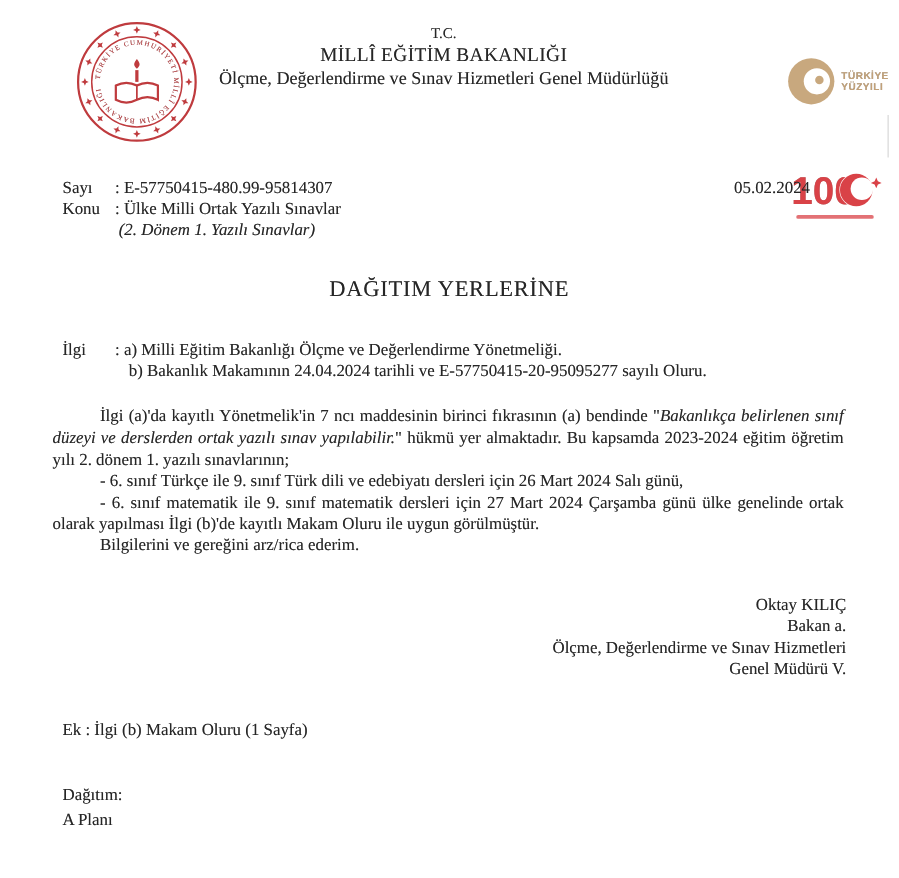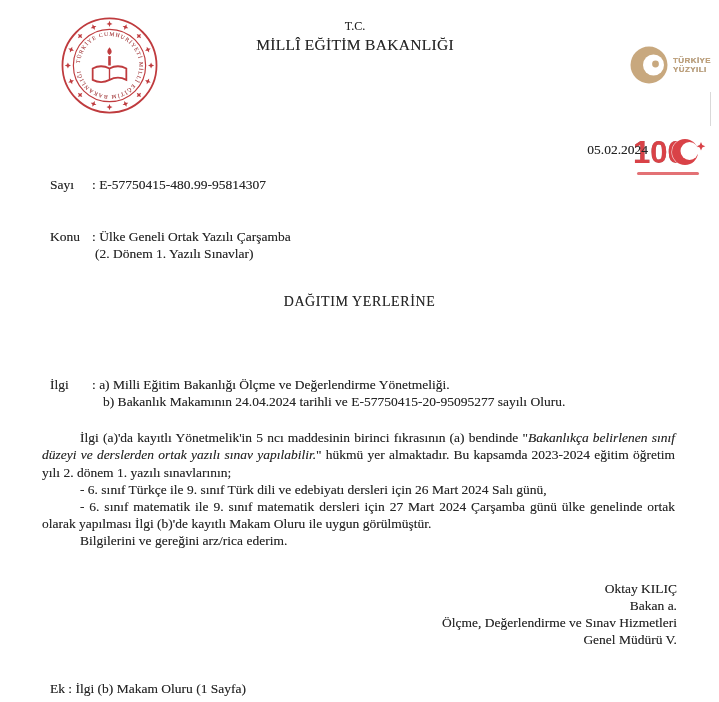--- a/index.html
+++ b/index.html
@@ -22,25 +22,25 @@
   .title-ministry{font-size:15.5px;line-height:19px;letter-spacing:0.3px;}
   .title-directorate{font-size:14.5px;line-height:18px;}
   .logos{position:absolute;right:8px;top:45px;display:flex;align-items:flex-end;gap:7px;flex-direction:column;}
   .yuzyil{display:flex;align-items:center;gap:4px;}
   .yuzyil-text{font-family:"Liberation Sans",sans-serif;font-weight:bold;font-size:8px;
     line-height:9px;color:#c2a178;letter-spacing:0.4px;}
   .logo-divider{width:1px;height:34px;background:#d9d9d9;}
   
   .meta{margin:21px 45px 0 50px;position:relative;}
   .meta-row{white-space:nowrap;}
-  .lbl{display:inline-block;width:42px;margin-top:35px;}
-  .cont{padding-left:45px;}
+  .lbl{display:inline-block;width:42px;}
+  .cont{padding-left:45px;font-style:italic;}
   .doc-date{position:absolute;top:0;right:26px;}
   
-  .heading{margin-top:30px;text-align:center;font-size:14px;letter-spacing:0.6px;}
+  .heading{margin-top:30px;text-align:center;font-size:18px;letter-spacing:0.6px;}
   
   .ilgi{margin:31px 45px 0 50px;}
   .ilgi-b{padding-left:53px;}
   
   .body-text{margin:19px 44px 0 42px;text-align:justify;}
   .body-text p{margin:0;text-indent:38px;}
   .closing{text-indent:38px;margin:0;}
   
   .signature{width:280px;margin:30px 42px 0 auto;text-align:right;}
   
@@ -87,20 +87,21 @@
         <path d="M50 31.5 c2.6 3.2 3.2 5.2 0 7.8 c-3.2 -2.6 -2.6 -4.6 0 -7.8 Z" fill="#bf3b3e"></path>
         <rect x="48.7" y="40.5" width="2.6" height="9.5" fill="#bf3b3e"></rect>
         <path d="M33 53 q8.5 -4.5 17 0 q8.5 -4.5 17 0 v11.5 q-8.5 -4.5 -17 0 q-8.5 4.5 -17 0 Z" fill="none" stroke="#bf3b3e" stroke-width="1.8"></path>
         <line x1="50" y1="53" x2="50" y2="64.5" stroke="#bf3b3e" stroke-width="1.4"></line>
       </g>
     </svg>
 
     <div class="title-block">
       <div class="title-tc">T.C.</div>
       <div class="title-ministry">MİLLÎ EĞİTİM BAKANLIĞI</div>
+      <div class="title-directorate">Ölçme, Değerlendirme ve Sınav Hizmetleri Genel Müdürlüğü</div>
     </div>
 
     <div class="logos">
       <div class="yuzyil">
         <svg width="40" height="40" viewBox="0 0 40 40">
           <circle cx="20" cy="20" r="18.5" fill="#c8a87e"></circle>
           <circle cx="24.5" cy="20" r="10.5" fill="#ffffff"></circle>
           <circle cx="26.5" cy="19" r="3.4" fill="#c8a87e"></circle>
         </svg>
         <div class="yuzyil-text">
@@ -118,48 +119,49 @@
         <rect x="4" y="39" width="62" height="3" rx="1.5" fill="#d94247" opacity="0.75"></rect>
       </svg>
     </div>
   </div>
 
   <div class="meta">
     <div class="meta-row">
       <span class="lbl">Sayı</span><span>: E-57750415-480.99-95814307</span>
     </div>
     <div class="meta-row">
-      <span class="lbl">Konu</span><span>: Ülke Geneli Ortak Yazılı Çarşamba</span>
+      <span class="lbl">Konu</span><span>: Ülke Milli Ortak Yazılı Sınavlar</span>
     </div>
     <div class="meta-row cont">(2. Dönem 1. Yazılı Sınavlar)</div>
     <div class="doc-date">05.02.2024</div>
   </div>
 
   <div class="heading">DAĞITIM YERLERİNE</div>
 
   <div class="ilgi">
     <div>
       <span class="lbl">İlgi</span><span>: a) Milli Eğitim Bakanlığı Ölçme ve Değerlendirme Yönetmeliği.</span>
     </div>
     <div class="ilgi-b">b) Bakanlık Makamının 24.04.2024 tarihli ve E-57750415-20-95095277 sayılı Oluru.</div>
   </div>
 
   <div class="body-text">
-    <p><span>İlgi (a)'da kayıtlı Yönetmelik'in 5 ncı maddesinin birinci fıkrasının (a) bendinde "</span><span class="italic">Bakanlıkça belirlenen sınıf düzeyi ve derslerden ortak yazılı sınav yapılabilir.</span><span>" hükmü yer almaktadır. Bu kapsamda 2023-2024 eğitim öğretim yılı 2. dönem 1. yazılı sınavlarının;</span></p>
+    <p><span>İlgi (a)'da kayıtlı Yönetmelik'in 7 ncı maddesinin birinci fıkrasının (a) bendinde "</span><span class="italic">Bakanlıkça belirlenen sınıf düzeyi ve derslerden ortak yazılı sınav yapılabilir.</span><span>" hükmü yer almaktadır. Bu kapsamda 2023-2024 eğitim öğretim yılı 2. dönem 1. yazılı sınavlarının;</span></p>
     <p>- 6. sınıf  Türkçe ile 9. sınıf Türk dili ve edebiyatı dersleri için 26 Mart 2024 Salı günü,</p>
     <p>- 6. sınıf matematik ile 9. sınıf matematik dersleri için 27 Mart 2024 Çarşamba günü ülke genelinde ortak olarak yapılması İlgi (b)'de kayıtlı Makam Oluru ile uygun görülmüştür.</p>
     <p class="closing">Bilgilerini ve gereğini arz/rica ederim.</p>
   </div>
 
   <div class="signature">
     <div>Oktay KILIÇ</div>
     <div>Bakan a.</div>
     <div>Ölçme, Değerlendirme ve Sınav Hizmetleri</div>
     <div>Genel Müdürü V.</div>
   </div>
 
   <div class="ek">Ek : İlgi (b) Makam Oluru (1 Sayfa)</div>
 
   <div class="dagitim">
     <div>Dağıtım:</div>
+    <div>A Planı</div>
   </div>
 
 </div>
 
 </body></html>

